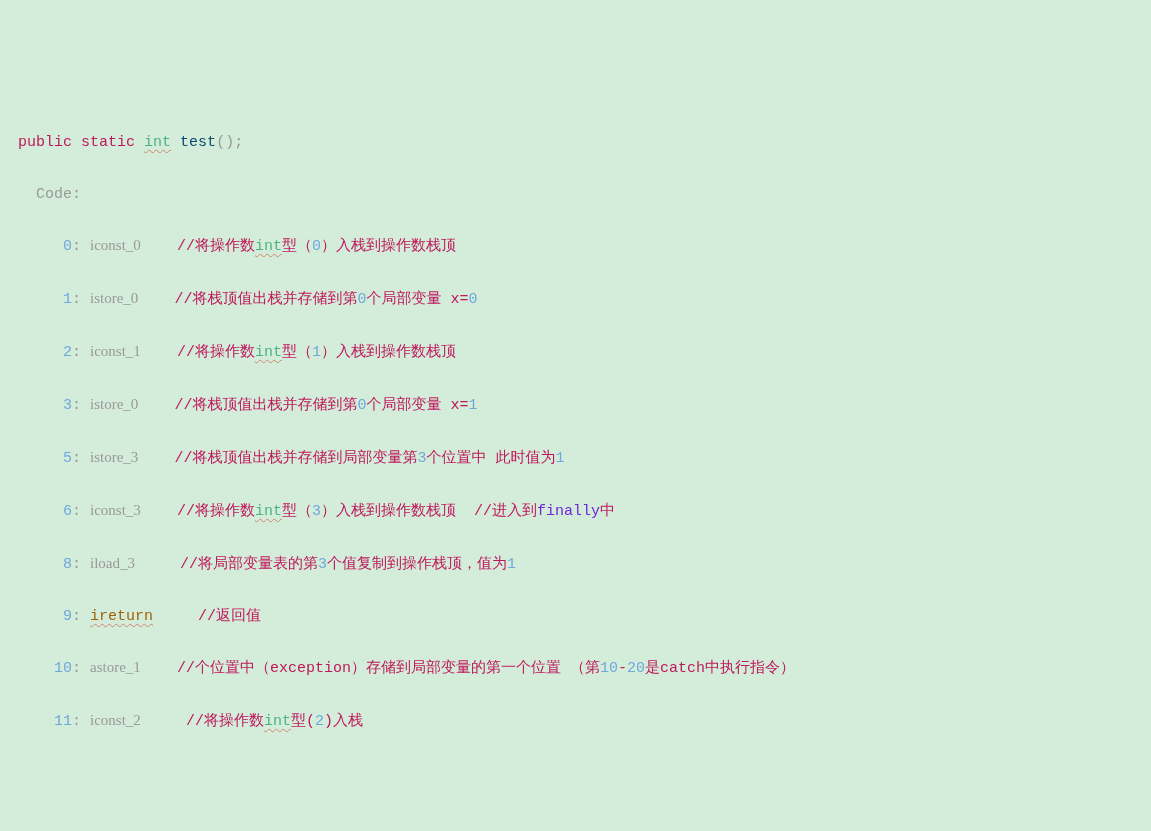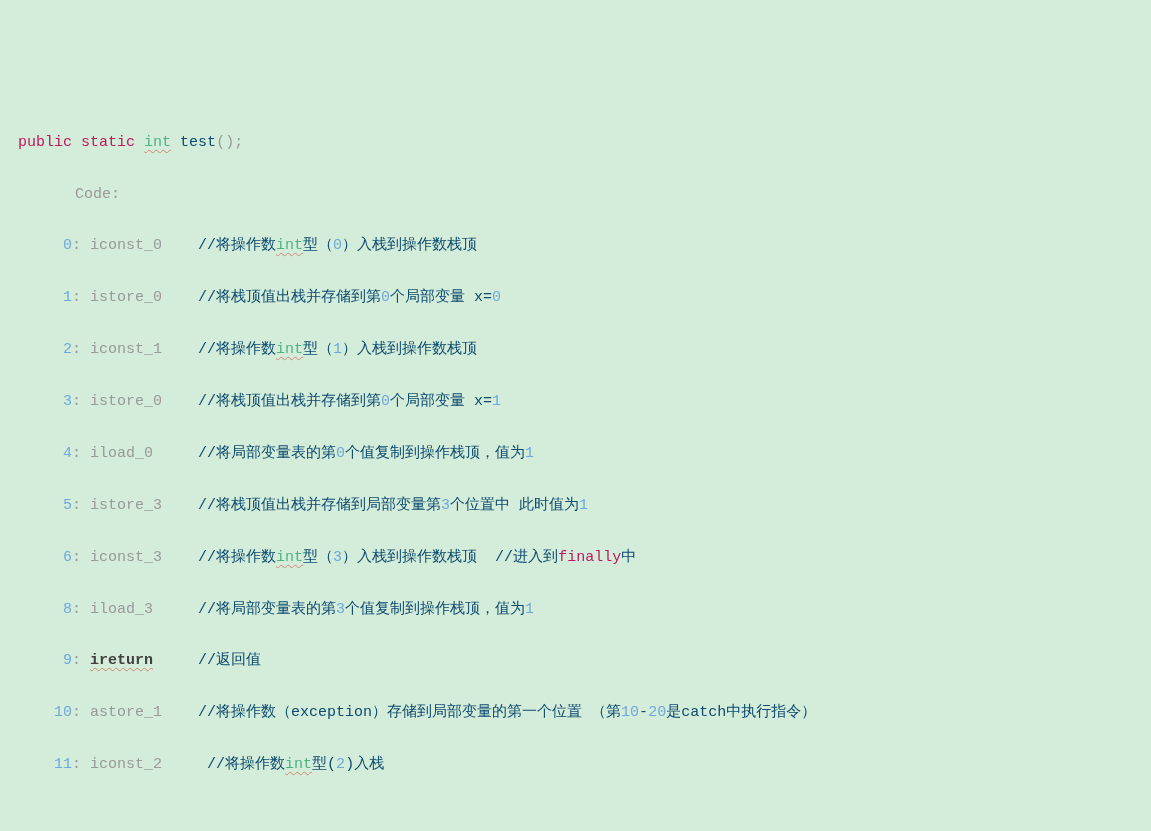--- a/index.html
+++ b/index.html
@@ -33,70 +33,68 @@
     text-underline-offset: 3px;
   }
   .func {
     color: #0c4a6e;
   }
   .num {
     color: #6fa8dc;
   }
   .instr {
     color: #999999;
+    font-family: Liberation Serif, serif;
   }
   .instr-u {
-    color: #404040;
+    color: #a16207;
     text-decoration: underline wavy #d08770;
     text-decoration-thickness: 1px;
     text-underline-offset: 3px;
-    font-weight: bold;
   }
   .comment {
-    color: #0c4a6e;
+    color: #be185d;
   }
   .comment-kw {
-    color: #be185d;
+    color: #6d28d9;
     text-align: center;
   }
   .comment-kw-u {
     color: #4db380;
     text-decoration: underline wavy #d08770;
     text-decoration-thickness: 1px;
     text-underline-offset: 3px;
   }
   .comment-num {
     color: #6fa8dc;
   }
   .punct {
     color: #999999;
   }
   .label {
     color: #999999;
-    margin-left: 39px;
   }
 </style>
 </head>
 <body>
 
 
 
 <div class="code-container">
 <span class="line">  <span class="kw">public</span> <span class="kw">static</span> <span class="type">int</span> <span class="func">test</span><span class="punct">();</span></span>
 <span class="line">    <span class="label">Code:</span></span>
 <div id="bytecode-lines"><span class="line"><span class="num">       0</span><span class="punct">: </span><span class="instr">iconst_0</span>    <span><span class="comment">//将操作数</span><span class="comment-kw-u">int</span><span class="comment">型（</span><span class="comment-num">0</span><span class="comment">）入栈到操作数栈顶</span></span></span>
 <span class="line"><span class="num">       1</span><span class="punct">: </span><span class="instr">istore_0</span>    <span><span class="comment">//将栈顶值出栈并存储到第</span><span class="comment-num">0</span><span class="comment">个局部变量 x=</span><span class="comment-num">0</span></span></span>
 <span class="line"><span class="num">       2</span><span class="punct">: </span><span class="instr">iconst_1</span>    <span><span class="comment">//将操作数</span><span class="comment-kw-u">int</span><span class="comment">型（</span><span class="comment-num">1</span><span class="comment">）入栈到操作数栈顶</span></span></span>
 <span class="line"><span class="num">       3</span><span class="punct">: </span><span class="instr">istore_0</span>    <span><span class="comment">//将栈顶值出栈并存储到第</span><span class="comment-num">0</span><span class="comment">个局部变量 x=</span><span class="comment-num">1</span></span></span>
-<span class="line"><span class="num">       4</span><span class="punct">: </span><span class="instr">iload_0</span>     <span><span class="comment">//将局部变量表的第</span><span class="comment-num">0</span><span class="comment">个值复制到操作栈顶，值为</span><span class="comment-num">1</span></span></span>
 <span class="line"><span class="num">       5</span><span class="punct">: </span><span class="instr">istore_3</span>    <span><span class="comment">//将栈顶值出栈并存储到局部变量第</span><span class="comment-num">3</span><span class="comment">个位置中 此时值为</span><span class="comment-num">1</span></span></span>
 <span class="line"><span class="num">       6</span><span class="punct">: </span><span class="instr">iconst_3</span>    <span><span class="comment">//将操作数</span><span class="comment-kw-u">int</span><span class="comment">型（</span><span class="comment-num">3</span><span class="comment">）入栈到操作数栈顶  //进入到</span><span class="comment-kw">finally</span><span class="comment">中</span></span></span>
 <span class="line"><span class="num">       8</span><span class="punct">: </span><span class="instr">iload_3</span>     <span><span class="comment">//将局部变量表的第</span><span class="comment-num">3</span><span class="comment">个值复制到操作栈顶，值为</span><span class="comment-num">1</span></span></span>
 <span class="line"><span class="num">       9</span><span class="punct">: </span><span class="instr-u">ireturn</span>     <span><span class="comment">//返回值</span></span></span>
-<span class="line"><span class="num">      10</span><span class="punct">: </span><span class="instr">astore_1</span>    <span><span class="comment">//将操作数（exception）存储到局部变量的第一个位置 （第</span><span class="comment-num">10</span><span class="comment">-</span><span class="comment-num">20</span><span class="comment">是catch中执行指令）</span></span></span>
+<span class="line"><span class="num">      10</span><span class="punct">: </span><span class="instr">astore_1</span>    <span><span class="comment">//个位置中（exception）存储到局部变量的第一个位置 （第</span><span class="comment-num">10</span><span class="comment">-</span><span class="comment-num">20</span><span class="comment">是catch中执行指令）</span></span></span>
 <span class="line"><span class="num">      11</span><span class="punct">: </span><span class="instr">iconst_2</span>     <span><span class="comment">//将操作数</span><span class="comment-kw-u">int</span><span class="comment">型(</span><span class="comment-num">2</span><span class="comment">)入栈</span></span></span>
 
 
 
 
 
 
 
 
 

